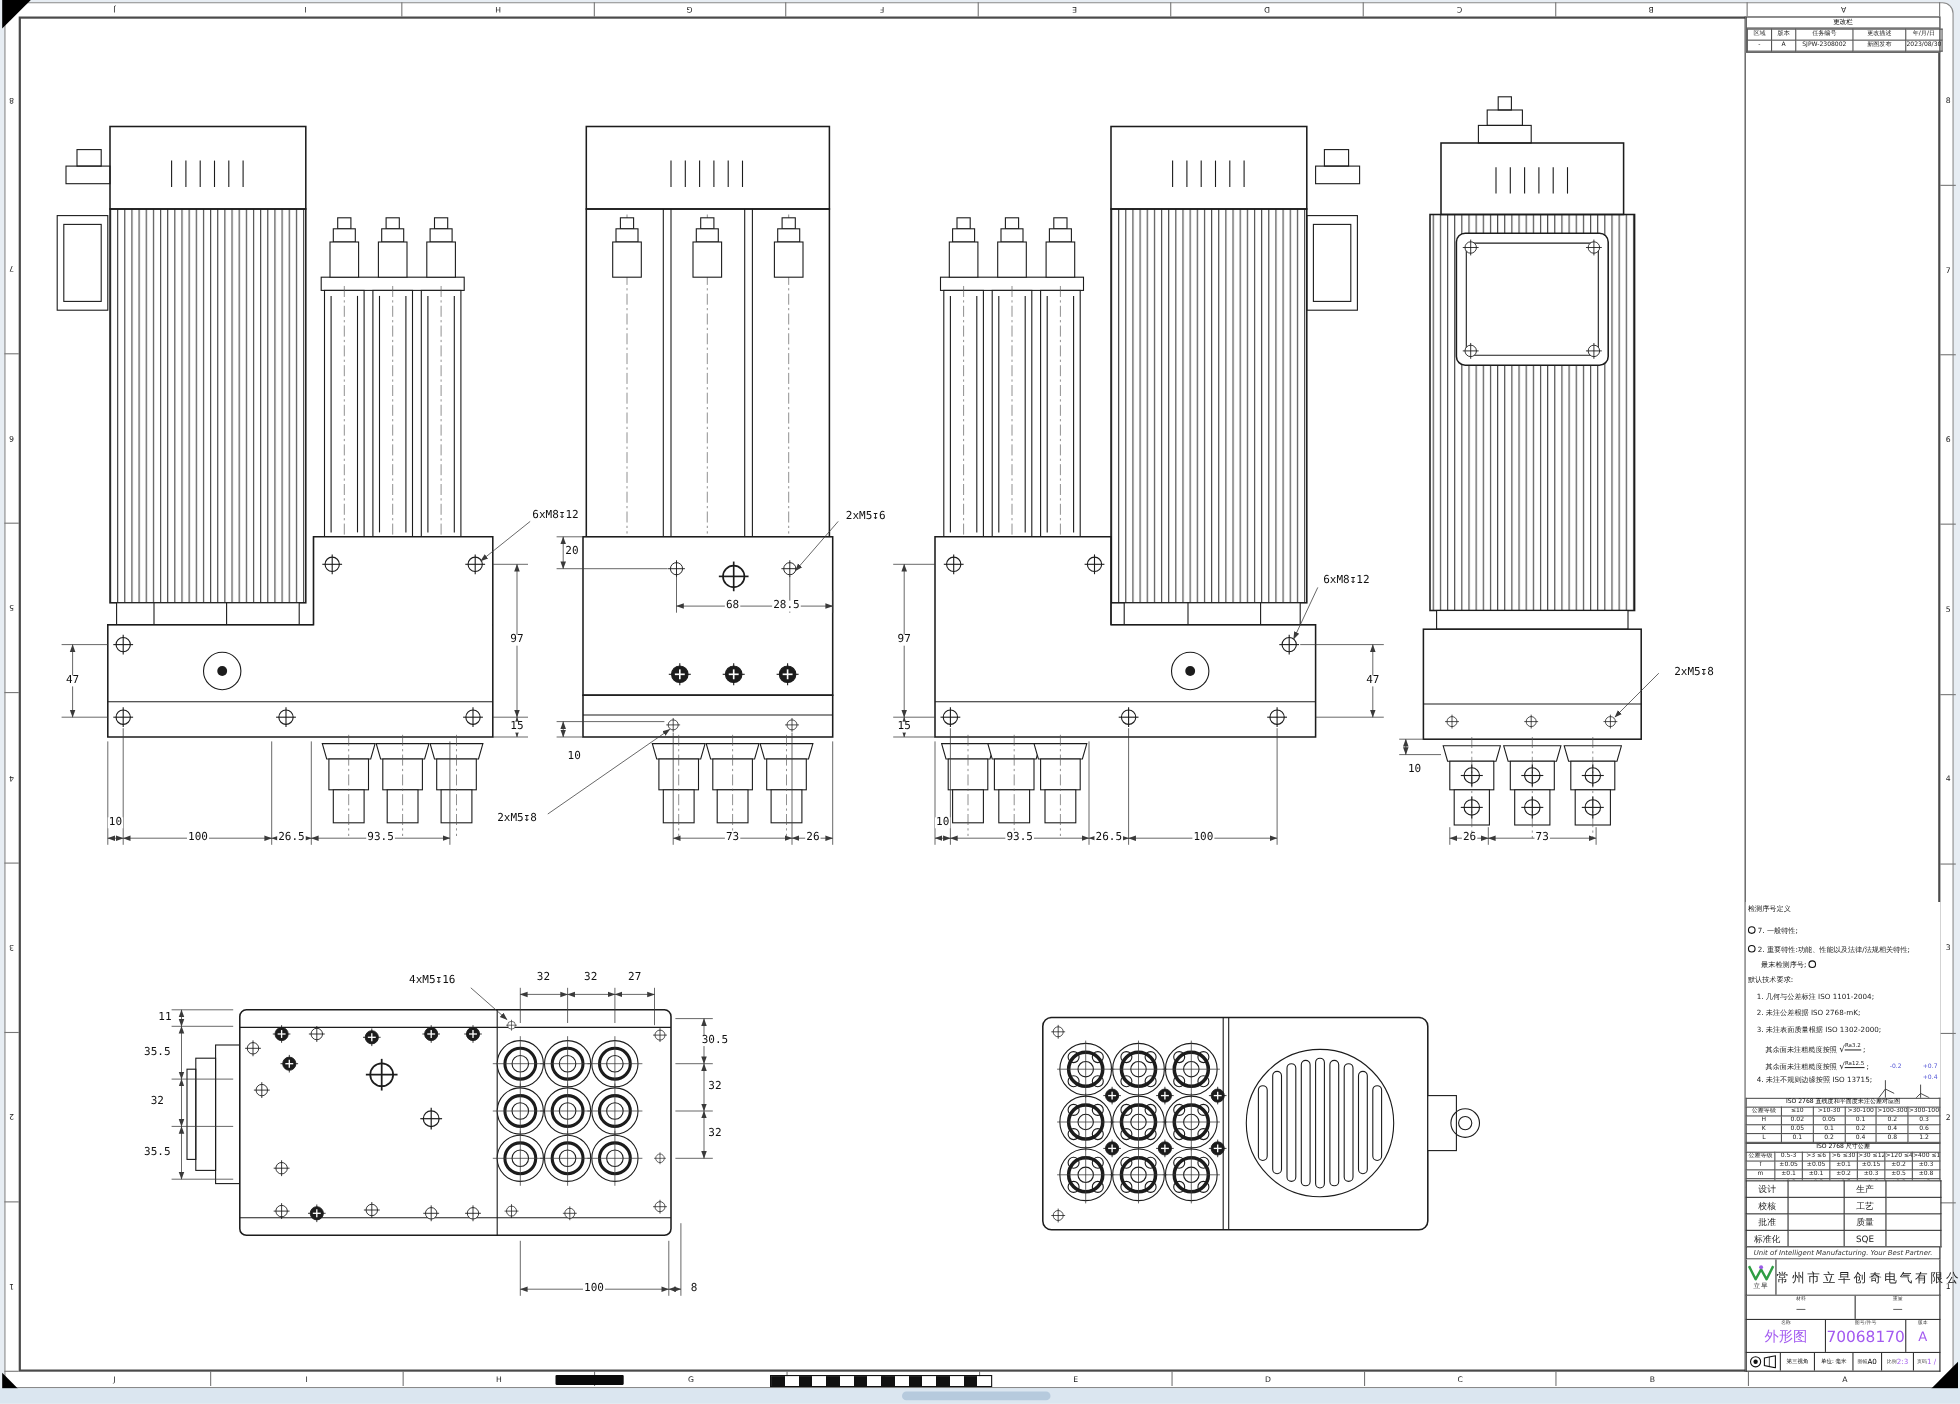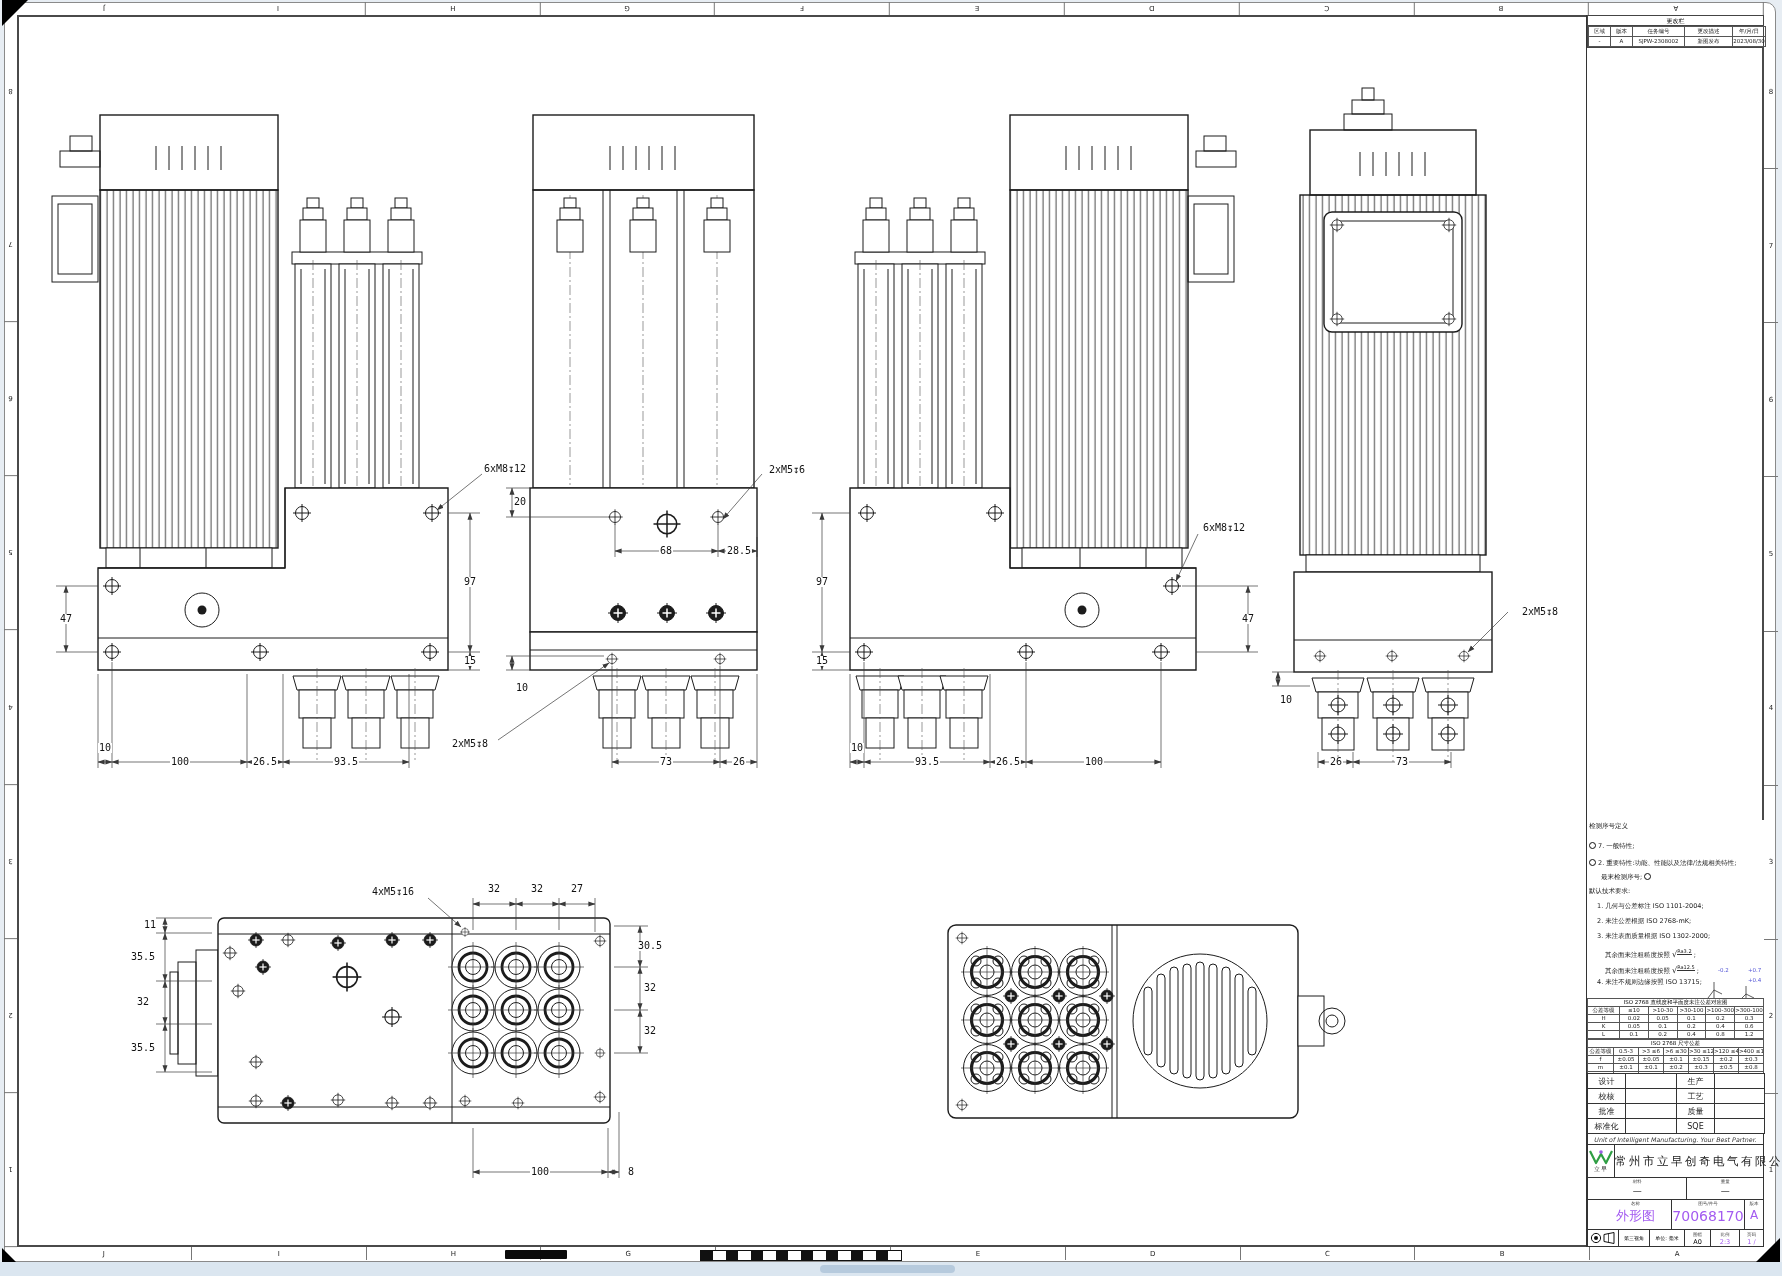--- a/index.html
+++ b/index.html
@@ -58,26 +58,26 @@
   .logo-cell{width:42px;border-right:0.8px solid #333;display:flex;flex-direction:column;
              align-items:center;justify-content:center;}
   .logo-cell .lt{font-size:6px;color:#333;letter-spacing:1px;}
   .company .nm{flex:1;display:flex;align-items:center;justify-content:center;font-size:11.5px;
                letter-spacing:2.5px;color:#222;white-space:nowrap;}
   .matrow{top:1178px;height:22px;border:0.8px solid #333;border-top:none;display:flex;}
   .matrow .cell{flex:1;border-left:0.8px solid #333;display:flex;flex-direction:column;align-items:center;}
   .matrow .cell:first-child{border-left:none;flex:1.3;}
   .tinylab{font-size:4.5px;color:#444;line-height:7px;}
   .matrow .val{font-size:9px;line-height:13px;color:#222;}
-  .namerow{top:1200px;height:30px;border:0.8px solid #333;border-top:none;display:flex;padding-left:12px;}
+  .namerow{top:1200px;height:30px;border:0.8px solid #333;border-top:none;display:flex;}
   .namerow .cell{display:flex;flex-direction:column;align-items:center;border-left:0.8px solid #333;}
   .namerow .cell:first-child{border-left:none;}
   .pv{color:#a35bf0;}
   .botrow{top:1230px;height:17px;border:0.8px solid #333;border-top:none;display:flex;}
-  .botrow .cell{display:flex;flex-direction:column;align-items:center;justify-content:center;
+  .botrow .cell{display:flex;flex-direction:row;align-items:center;justify-content:center;
                 border-left:0.8px solid #333;overflow:hidden;}
   .botrow .cell:first-child{border-left:none;}
   .botrow .v{font-size:6.5px;line-height:8px;}
   .ruler{position:absolute;left:700px;top:1250px;width:200px;height:9px;border:1px solid #111;
          background:repeating-linear-gradient(90deg,#111 0 12.5px,#fff 12.5px 25px);}
   .stamp{position:absolute;left:505px;top:1250px;width:62px;height:9px;background:#0a0a0a;border-radius:1px;}
   .band{position:absolute;left:0;top:1262px;width:1782px;height:14px;background:#dbe6f0;}
   .thumb{position:absolute;left:820px;top:3px;width:135px;height:8px;background:#b6cadd;border-radius:4px;}
 </style>
 </head>
@@ -525,21 +525,21 @@
     <span class="dim" style="left:66px;top:619px">47</span>
     <span class="dim" style="left:470px;top:582px">97</span>
     <span class="dim" style="left:470px;top:661px">15</span>
     <span class="dim" style="left:105px;top:748px">10</span>
     <span class="dim" style="left:180px;top:762px">100</span>
     <span class="dim" style="left:265px;top:762px">26.5</span>
     <span class="dim" style="left:346px;top:762px">93.5</span>
     <span class="dim" style="left:787px;top:470px">2xM5↧6</span>
     <span class="dim" style="left:520px;top:502px">20</span>
     <span class="dim" style="left:666px;top:551px">68</span>
-    <span class="dim" style="left:739px;top:551px">28.5</span>
+    <span class="dim" style="left:715px;top:551px">28.5</span>
     <span class="dim" style="left:522px;top:688px">10</span>
     <span class="dim" style="left:470px;top:744px">2xM5↧8</span>
     <span class="dim" style="left:666px;top:762px">73</span>
     <span class="dim" style="left:739px;top:762px">26</span>
     <span class="dim" style="left:822px;top:582px">97</span>
     <span class="dim" style="left:822px;top:661px">15</span>
     <span class="dim" style="left:1224px;top:528px">6xM8↧12</span>
     <span class="dim" style="left:1248px;top:619px">47</span>
     <span class="dim" style="left:857px;top:748px">10</span>
     <span class="dim" style="left:927px;top:762px">93.5</span>

